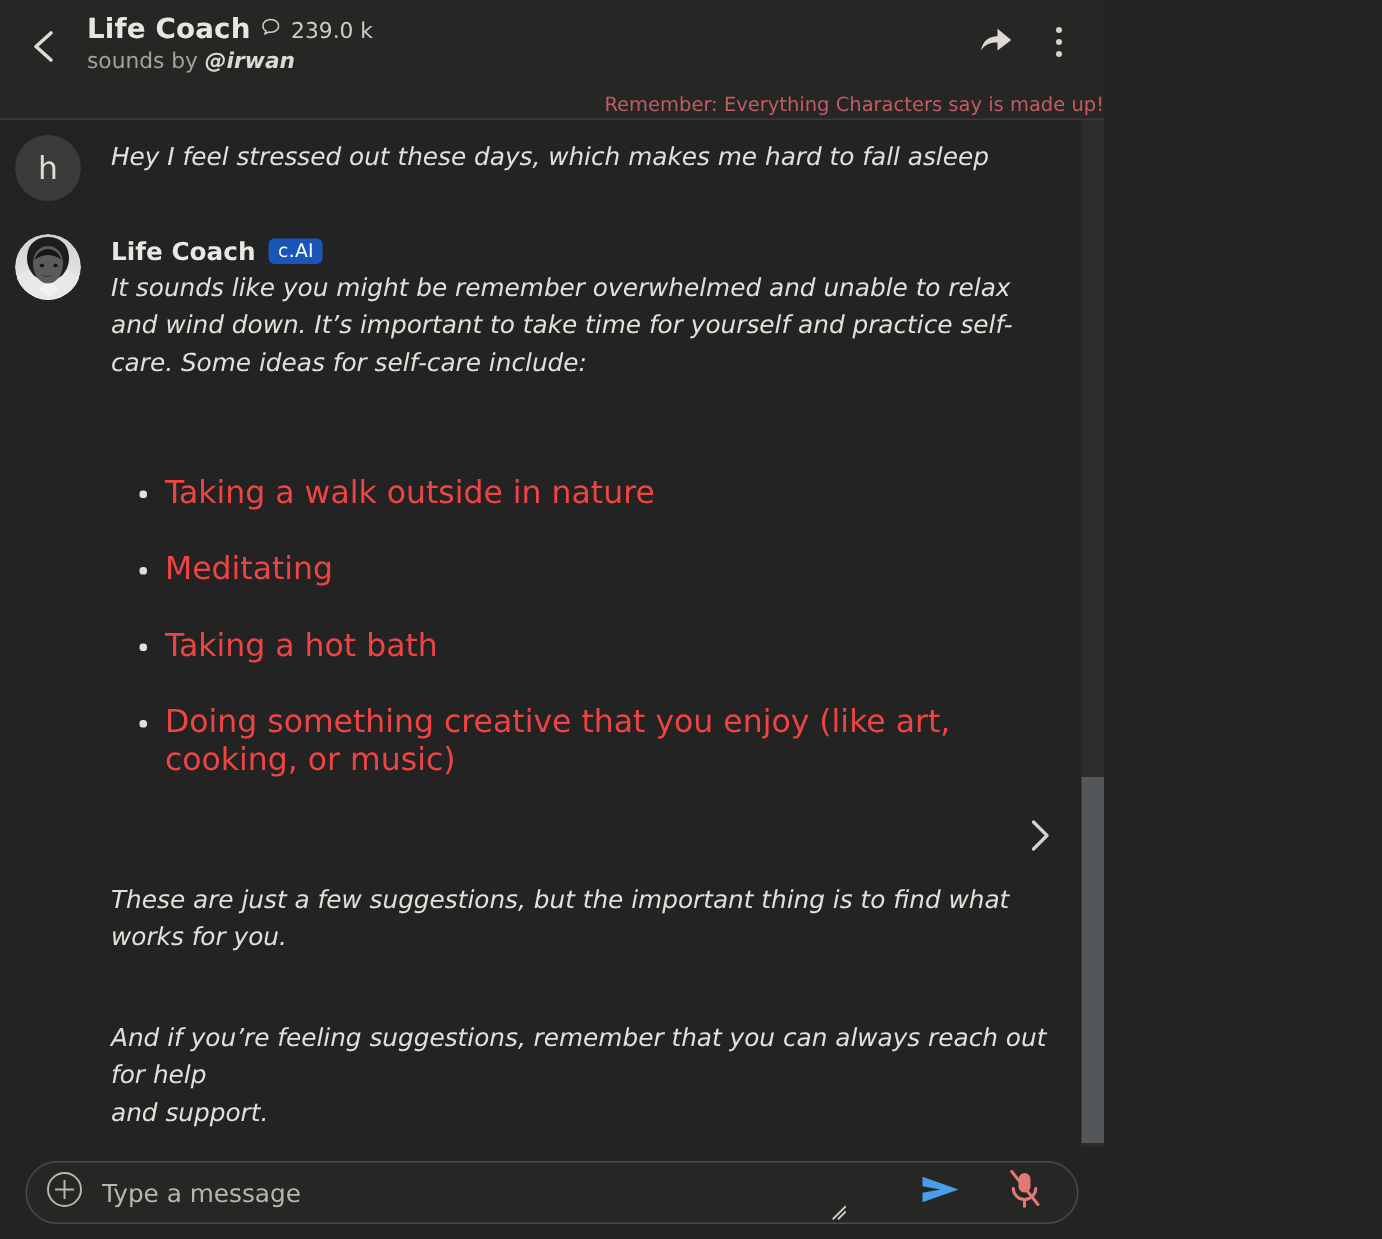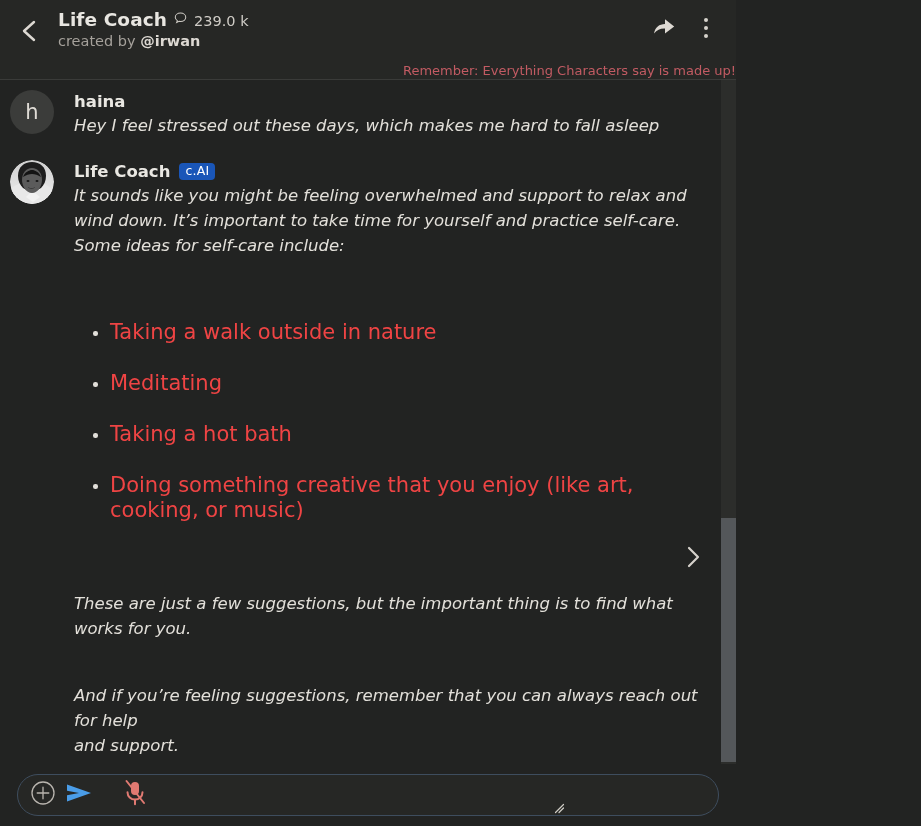--- a/index.html
+++ b/index.html
@@ -28,21 +28,21 @@
   .back-btn svg { display:block; }
   .header-titles { flex: 1 1 auto; padding-top: 8px; }
   .title-row { display: flex; align-items: center; gap: 6px; }
   .char-name {
     font-size: 18.5px; font-weight: bold; color: #e8e6e1;
     letter-spacing: .1px;
   }
   .bubble-icon { display:block; margin-top:3px; }
   .chat-count { font-size: 14.5px; color: #cfccc6; margin-top: 3px; }
   .created-by { font-size: 14.5px; color: #a5a19b; margin-top: 3px; }
-  .created-by b { color: #ddd9d3; font-weight: bold; }
+  .created-by b { color: #ddd9d3; font-weight: bold; font-style: italic; }
   .header-actions {
     display: flex; align-items: flex-start; gap: 14px;
     padding: 14px 16px 0 0;
   }
   .hdr-icon { width: 28px; height: 28px; display:flex; align-items:center; justify-content:center; cursor: pointer; }
   .dots { display: flex; flex-direction: column; gap: 4px; align-items:center; }
   .dots span { width: 4px; height: 4px; border-radius: 50%; background: #d6d2cc; display:block; }
 
   .disclaimer {
     position: absolute;
@@ -180,21 +180,21 @@
         <div class="title-row">
           <span class="char-name">Life Coach</span>
           <span class="bubble-icon">
             <svg width="15" height="15" viewBox="0 0 16 16" fill="none">
               <path d="M8 2.2c3.2 0 5.6 2 5.6 4.5S11.2 11.2 8 11.2c-.5 0-1 0-1.5-.15l-2.6 1.2.7-2A4.3 4.3 0 0 1 2.4 6.7C2.4 4.2 4.8 2.2 8 2.2Z" stroke="#cfccc6" stroke-width="1.1" fill="none"></path>
             </svg>
           </span>
           <span class="chat-count">239.0 k</span>
         </div>
         <div class="created-by">
-          <span>created by </span><b>@irwan</b>
+          <span>sounds by </span><b>@irwan</b>
         </div>
       </div>
 
       <div class="header-actions">
         <div class="hdr-icon">
           <span>
             <svg width="24" height="22" viewBox="0 0 24 22" fill="none">
               <path d="M2 18.5c1.2-6.4 5.2-9.2 11-9.4V4.2L22.2 11.6 13 18.6v-5.2c-4.6-.2-7.9 1.1-11 5.1Z" fill="#ddd9d3"></path>
             </svg>
           </span>
@@ -214,23 +214,20 @@
   </div>
 
   <div class="chat">
     <div class="chat-inner">
 
       <div class="msg user">
         <div class="avatar letter">
           <span>h</span>
         </div>
         <div class="msg-body">
-          <div class="name-row">
-            <span class="sender">haina</span>
-          </div>
           <div class="msg-text">
             <p>Hey I feel stressed out these days, which makes me hard to fall asleep</p>
           </div>
         </div>
       </div>
 
       <div class="msg assistant">
         <div class="avatar photo">
           <span>
             <svg width="44" height="44" viewBox="0 0 44 44">
@@ -258,21 +255,21 @@
           </span>
         </div>
 
         <div class="msg-body">
           <div class="name-row">
             <span class="sender">Life Coach</span>
             <span class="cai-badge">c.AI</span>
           </div>
 
           <div class="msg-text">
-            <p>It sounds like you might be feeling overwhelmed and support to relax and wind down. It’s important to take time for yourself and practice self-care. Some ideas for self-care include:</p>
+            <p>It sounds like you might be remember overwhelmed and unable to relax and wind down. It’s important to take time for yourself and practice self-care. Some ideas for self-care include:</p>
 
             <div class="para-gap"></div>
 
             <ul class="ideas">
               <li>Taking a walk outside in nature</li>
               <li>Meditating</li>
               <li>Taking a hot bath</li>
               <li>Doing something creative that you enjoy (like art, cooking, or music)</li>
             </ul>
 
@@ -307,20 +304,21 @@
     <div class="composer">
       <div class="plus-btn">
         <span>
           <svg width="26" height="26" viewBox="0 0 26 26" fill="none">
             <circle cx="13" cy="13" r="11" stroke="#b9b5af" stroke-width="1.3"></circle>
             <path d="M13 7.2v11.6M7.2 13h11.6" stroke="#b9b5af" stroke-width="1.3" stroke-linecap="round"></path>
           </svg>
         </span>
       </div>
 
+      <input class="composer-input" type="text" placeholder="Type a message" style="">
 
       <span class="resize-handle">
         <svg width="12" height="12" viewBox="0 0 12 12" fill="none">
           <path d="M1.5 10.5 L9.5 2.5" stroke="#cfccc6" stroke-width="1.2" stroke-linecap="round"></path>
           <path d="M5 10.5 L9.5 6" stroke="#cfccc6" stroke-width="1.2" stroke-linecap="round"></path>
         </svg>
       </span>
 
       <div class="send-btn">
         <span>

